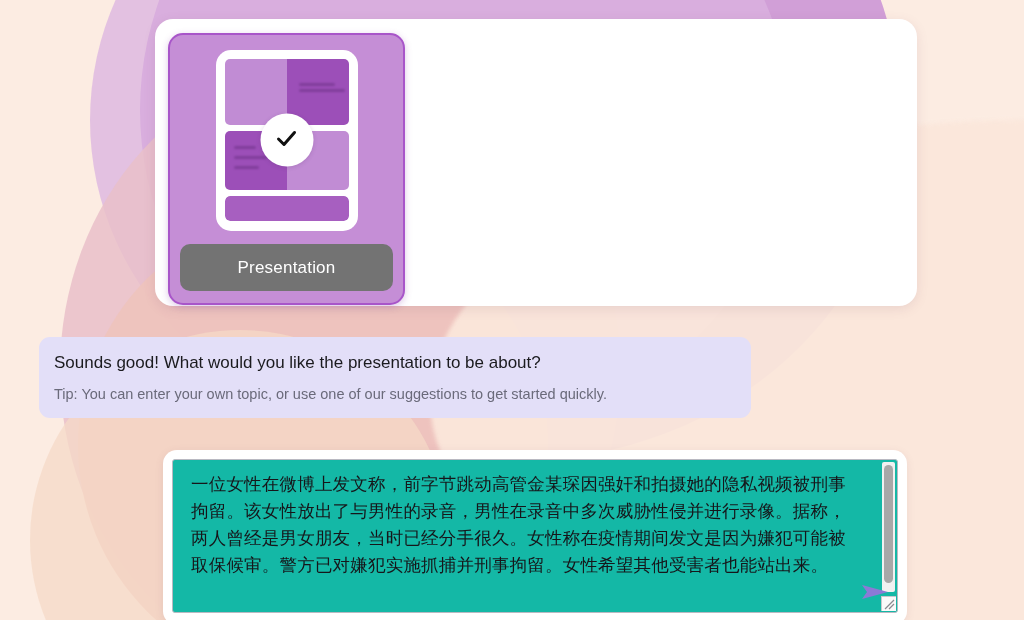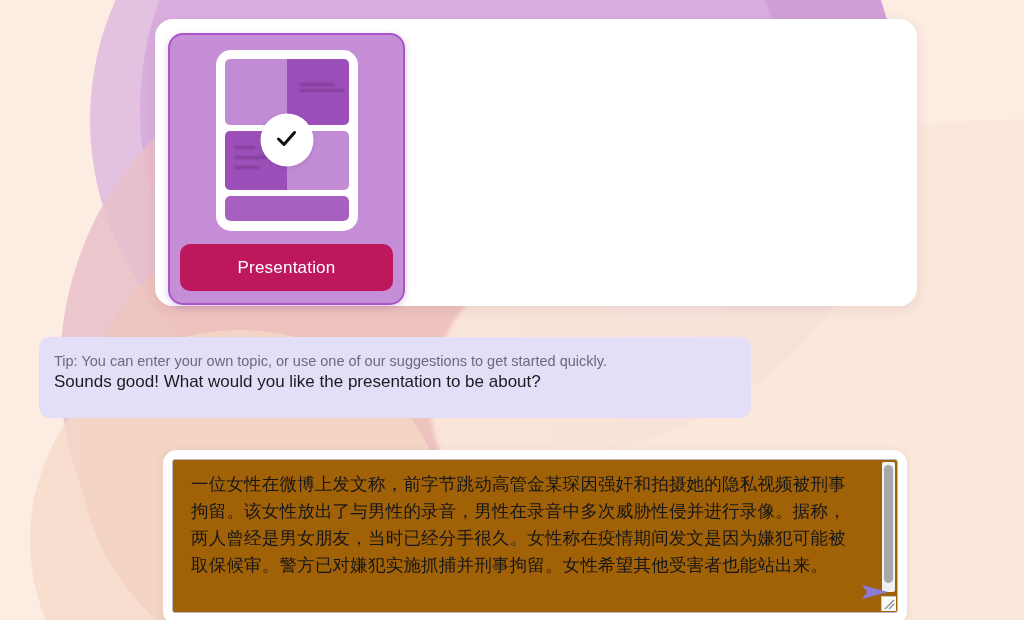--- a/index.html
+++ b/index.html
@@ -193,21 +193,21 @@
     border-radius: 10px;
     display: flex;
     align-items: center;
     justify-content: center;
     font-size: 17px;
     color: #ffffff;
     font-weight: 400;
     margin-top: 9px;
     letter-spacing: 0.2px;
   }
-  .selected .card-label { background: #be185d; }
+  .selected .card-label { background: #737373; }
   .doc .card-label { background: #8f8d8f; }
   .web .card-label { background: #a8a5a4; }
 
   
   #chat-bubble {
     position: absolute;
     left: 39px;
     top: 337px;
     width: 712px;
     background: #e3dff8;
@@ -239,21 +239,21 @@
     box-shadow: 0 2px 9px rgba(120, 80, 110, 0.11);
     padding: 9px;
     z-index: 3;
   }
   #composer-field {
     position: relative;
     width: 100%;
     height: 154px;
     border: 1px solid #b9b9c2;
     border-radius: 3px;
-    background: #a16207;
+    background: #14b8a6;
     overflow: hidden;
     padding-left: 48px;
   }
   #composer-text {
     position: absolute;
     left: 18px; top: 11px;
     width: 665px;
     font-size: 17.5px;
     line-height: 27px;
     color: #16161a;
@@ -351,22 +351,22 @@
     </div>
 
     <div class="card-label">Presentation</div>
   </div>
 
 
 
 </div>
 
 <div id="chat-bubble">
+  <div id="bubble-main">Sounds good! What would you like the presentation to be about?</div>
   <div id="bubble-tip">Tip: You can enter your own topic, or use one of our suggestions to get started quickly.</div>
-  <div id="bubble-main">Sounds good! What would you like the presentation to be about?</div>
 </div>
 
 <div id="composer-wrap">
   <div id="composer-field">
     <div id="composer-text">一位女性在微博上发文称，前字节跳动高管金某琛因强奸和拍摄她的隐私视频被刑事拘留。该女性放出了与男性的录音，男性在录音中多次威胁性侵并进行录像。据称，两人曾经是男女朋友，当时已经分手很久。女性称在疫情期间发文是因为嫌犯可能被取保候审。警方已对嫌犯实施抓捕并刑事拘留。女性希望其他受害者也能站出来。</div>
 
     <div id="composer-scrollbar">
       <div id="composer-thumb"></div>
     </div>
 

